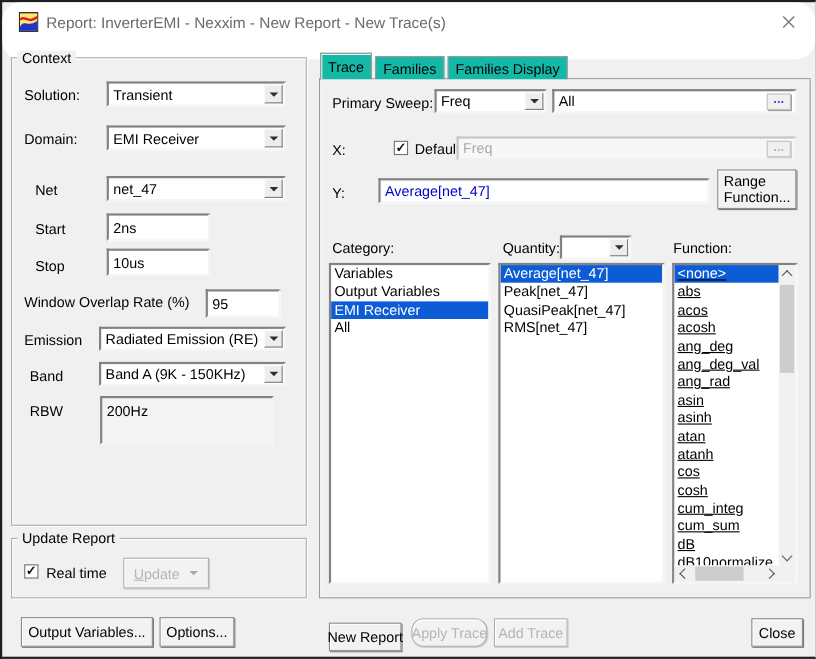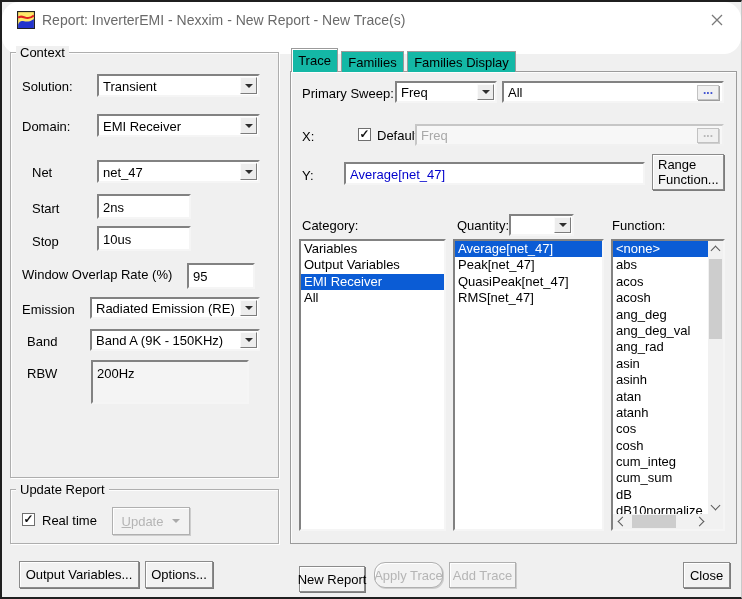--- a/index.html
+++ b/index.html
@@ -220,21 +220,21 @@
     </div>
 
   <div class="list" style="left:451px;top:237px;width:151px;height:292px;">
       <div class="list-item selected">Average[net_47]</div>
       <div class="list-item">Peak[net_47]</div>
       <div class="list-item">QuasiPeak[net_47]</div>
       <div class="list-item">RMS[net_47]</div>
     </div>
 
   <div class="list" style="left:609px;top:237px;width:114px;height:292px;">
-    <div style="position:absolute;left:0;top:0;right:15px;bottom:15px;overflow:hidden;">
+    <div style="position:absolute;left:0;top:0;right:15px;bottom:15px;overflow:hidden;text-decoration:underline;">
         <div class="list-item selected">&lt;none&gt;</div>
         <div class="list-item">abs</div>
         <div class="list-item">acos</div>
         <div class="list-item">acosh</div>
         <div class="list-item">ang_deg</div>
         <div class="list-item">ang_deg_val</div>
         <div class="list-item">ang_rad</div>
         <div class="list-item">asin</div>
         <div class="list-item">asinh</div>
         <div class="list-item">atan</div>

